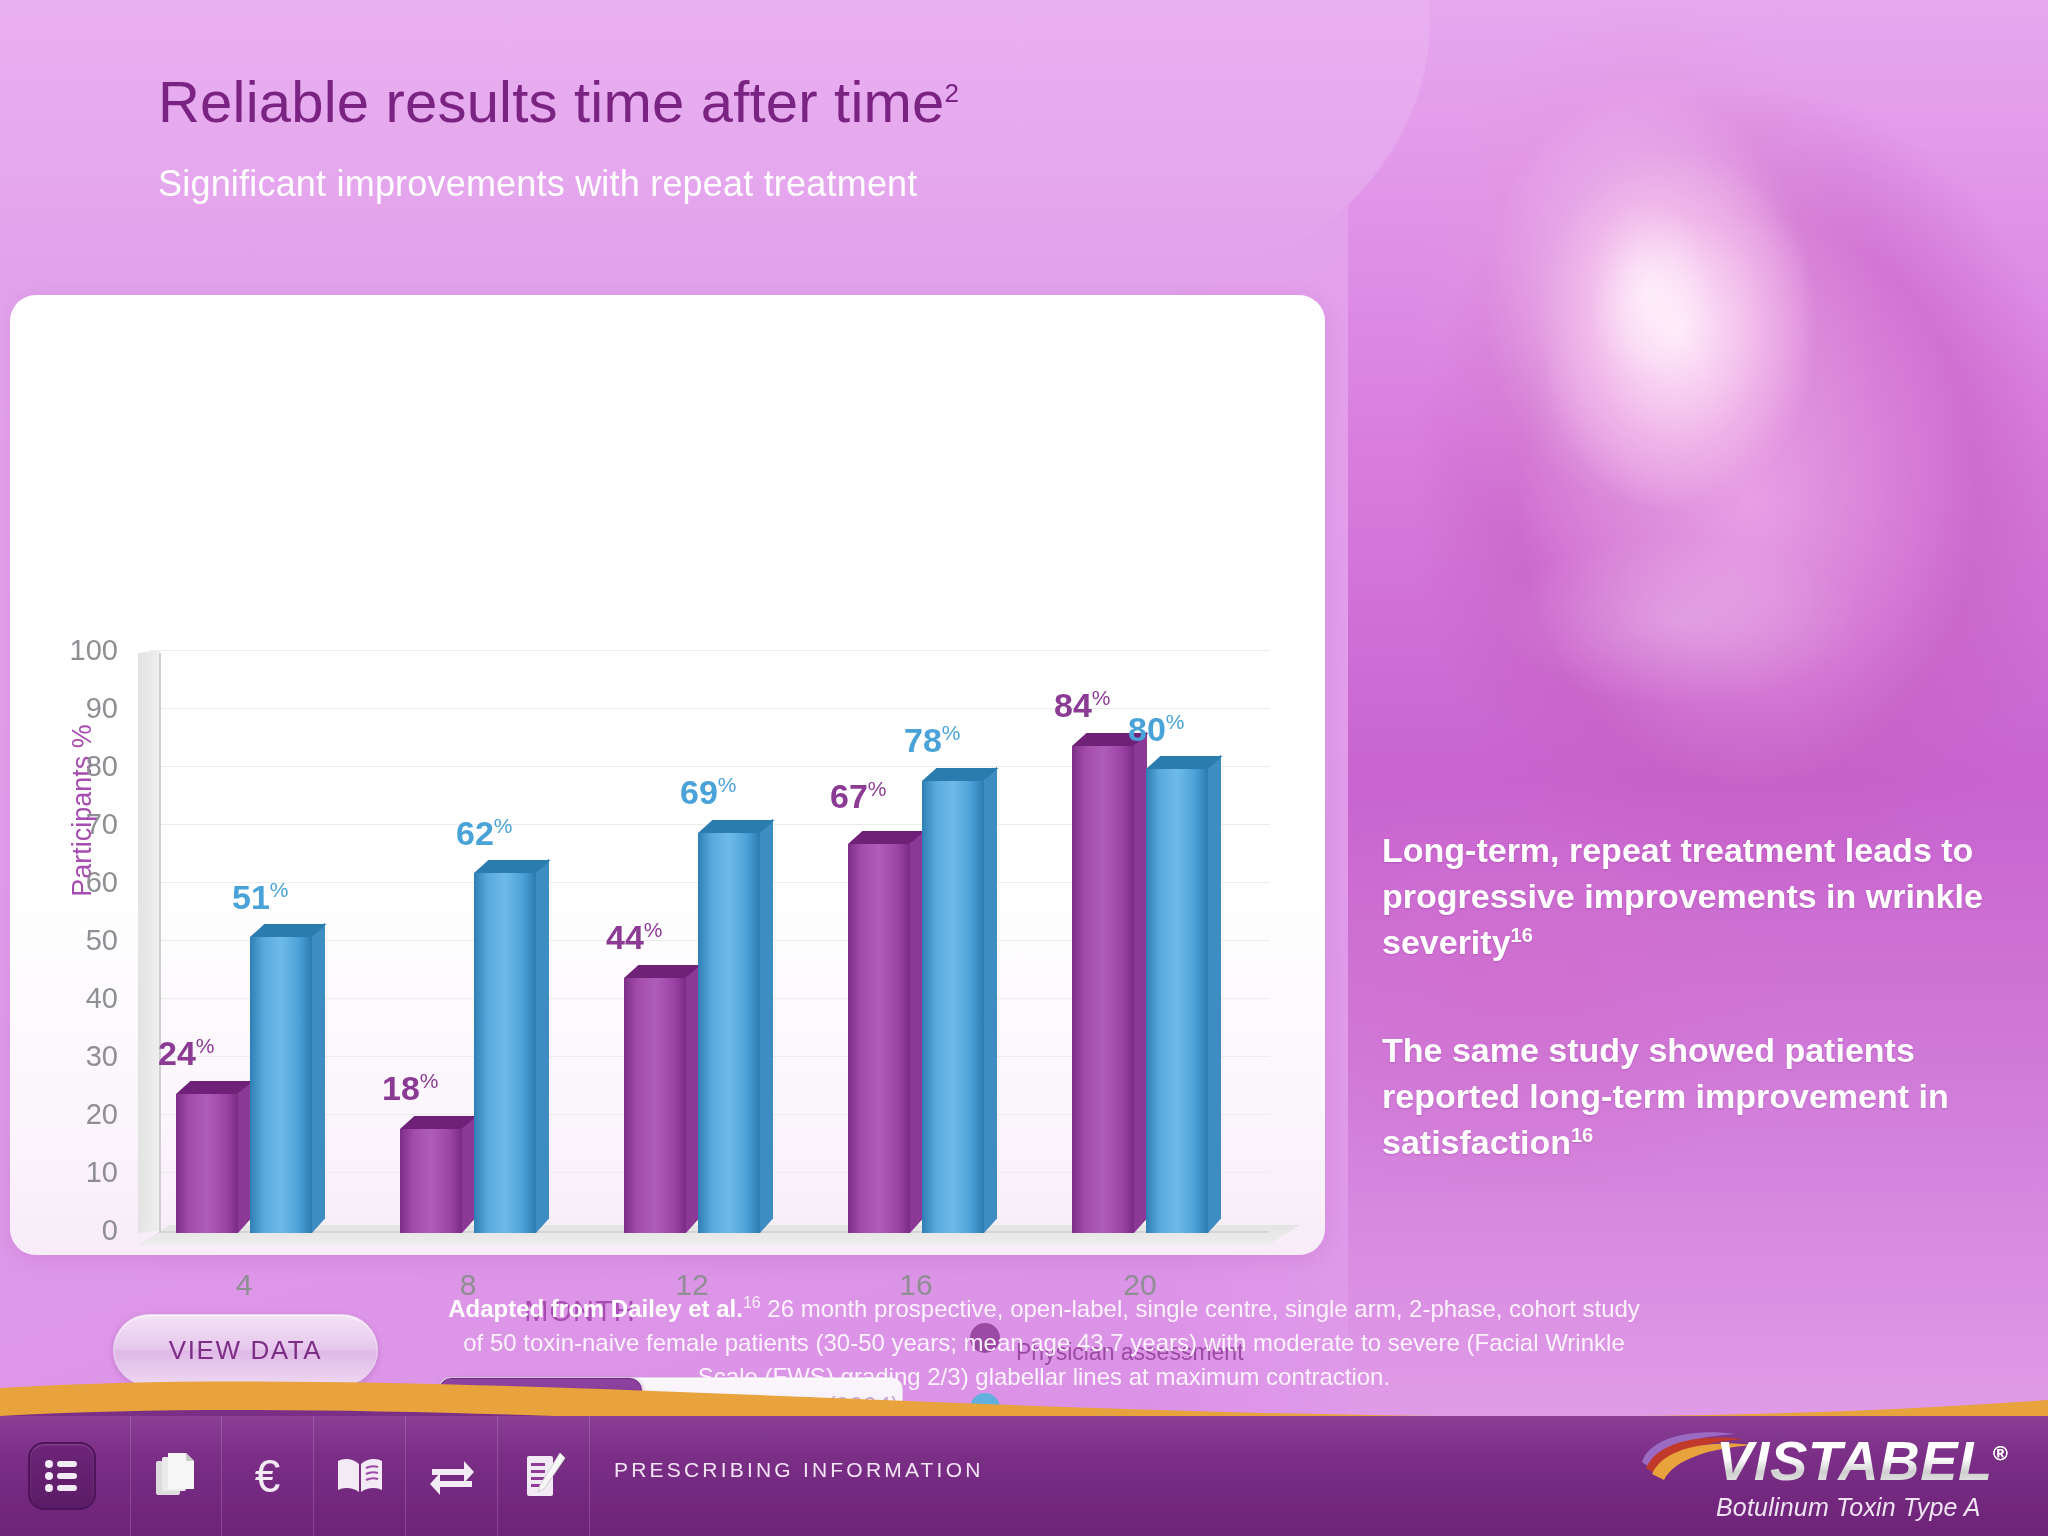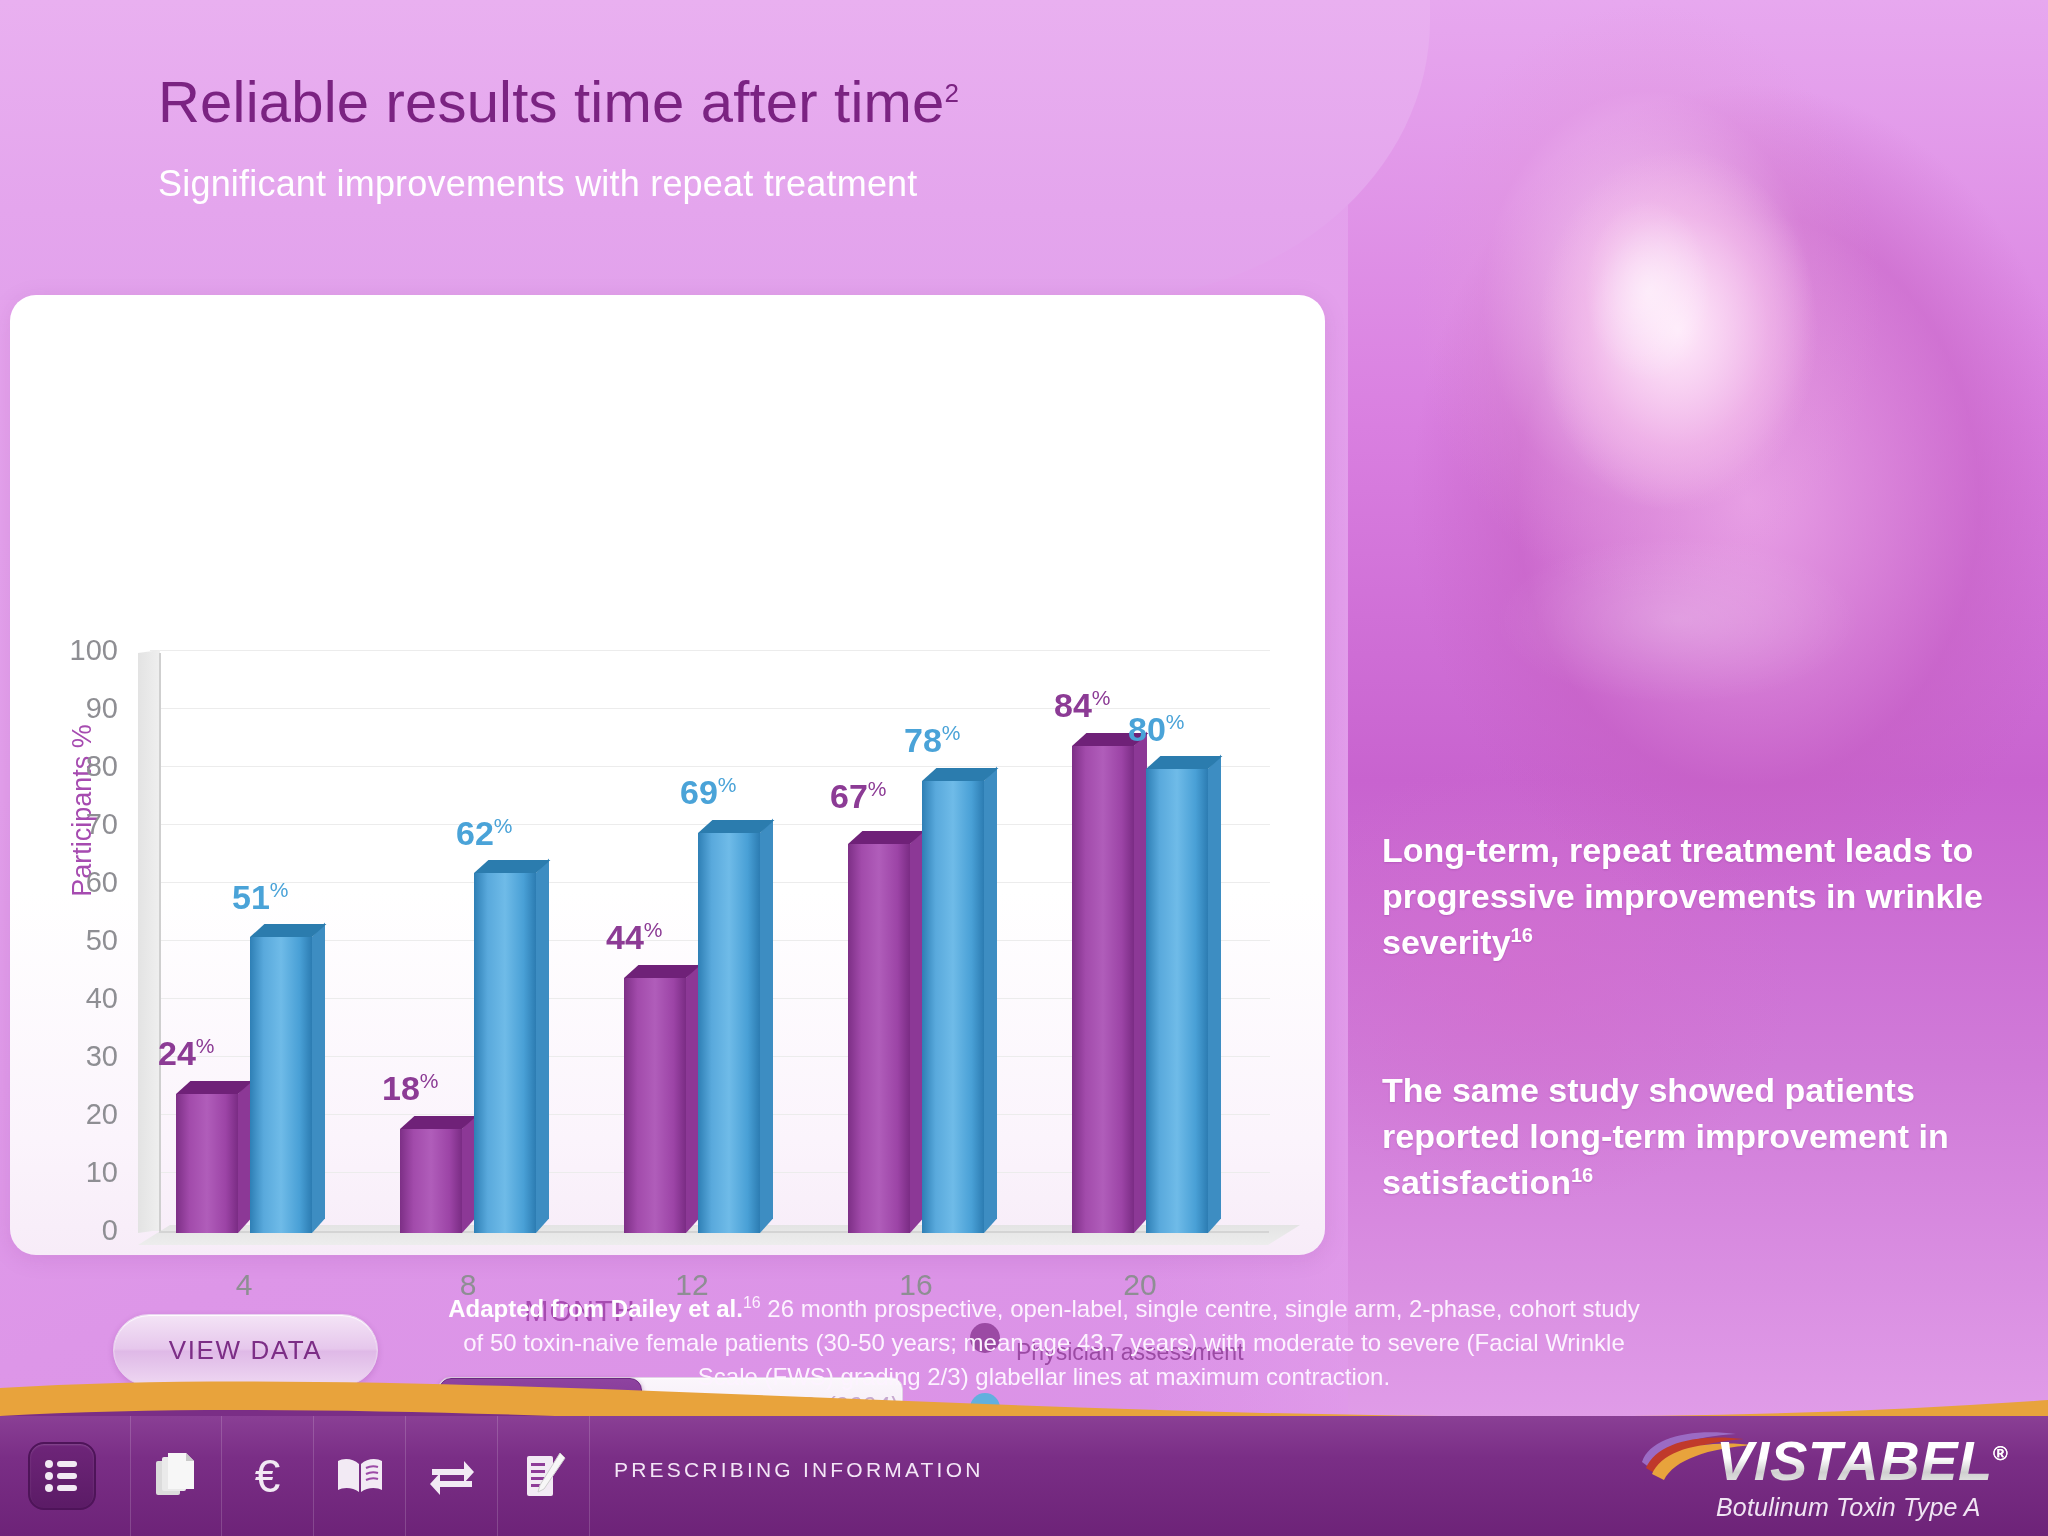--- a/index.html
+++ b/index.html
@@ -173,21 +173,21 @@
   .caption b { color: #8c2f96; font-weight: 700; }
 
   
   .callout {
     position: absolute; left: 1382px; width: 620px;
     color: #ffffff; font-size: 34px; font-weight: 700; line-height: 1.35;
     text-shadow: 0 1px 2px rgba(120,30,130,.25);
   }
   .callout sup { font-size: 20px; vertical-align: super; }
   #callout-1 { top: 828px; }
-  #callout-2 { top: 1068px; }
+  #callout-2 { top: 1028px; }
 
   
   .view-data {
     position: absolute; left: 113px; top: 1292px; width: 265px; height: 72px;
     border-radius: 38px;
     background: linear-gradient(180deg,#f4e4f6 0%, #e6c7ec 48%, #dfb9e7 52%, #eed7f2 100%);
     border: 1px solid #e9d2ef;
     box-shadow: 0 2px 6px rgba(110,30,120,.2), inset 0 1px 1px rgba(255,255,255,.9);
     display: flex; align-items: center; justify-content: center;
     font-size: 26px; color: #7c2d86; letter-spacing: 1.6px; margin-top: 22px;

